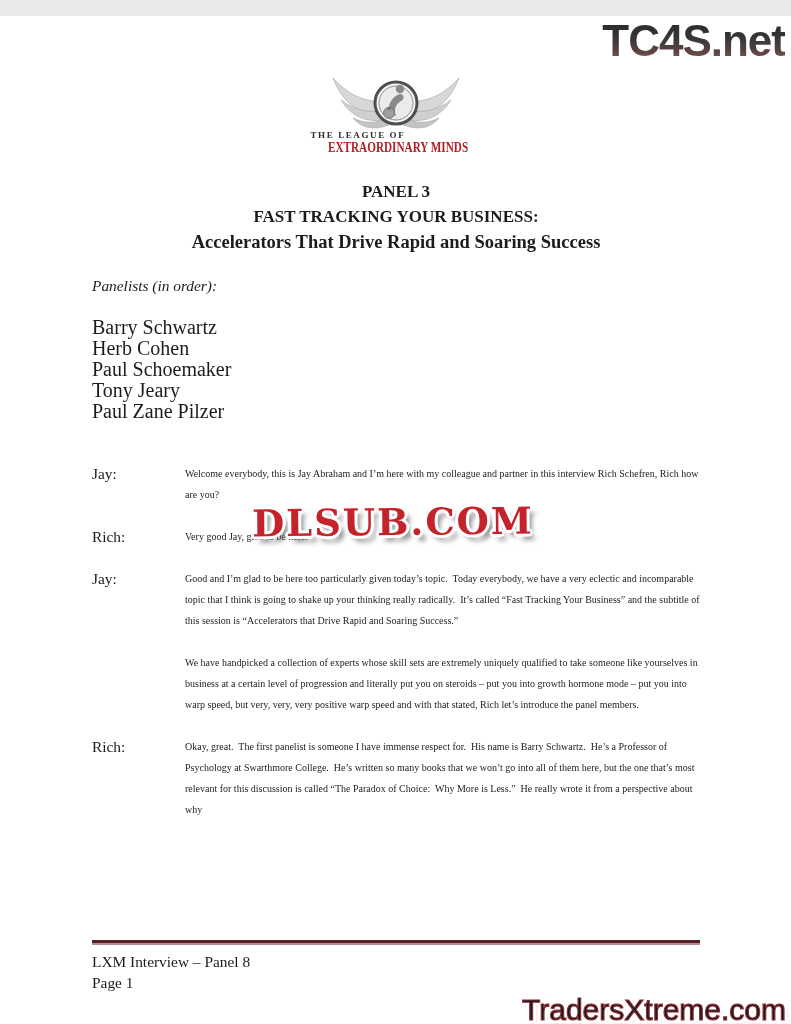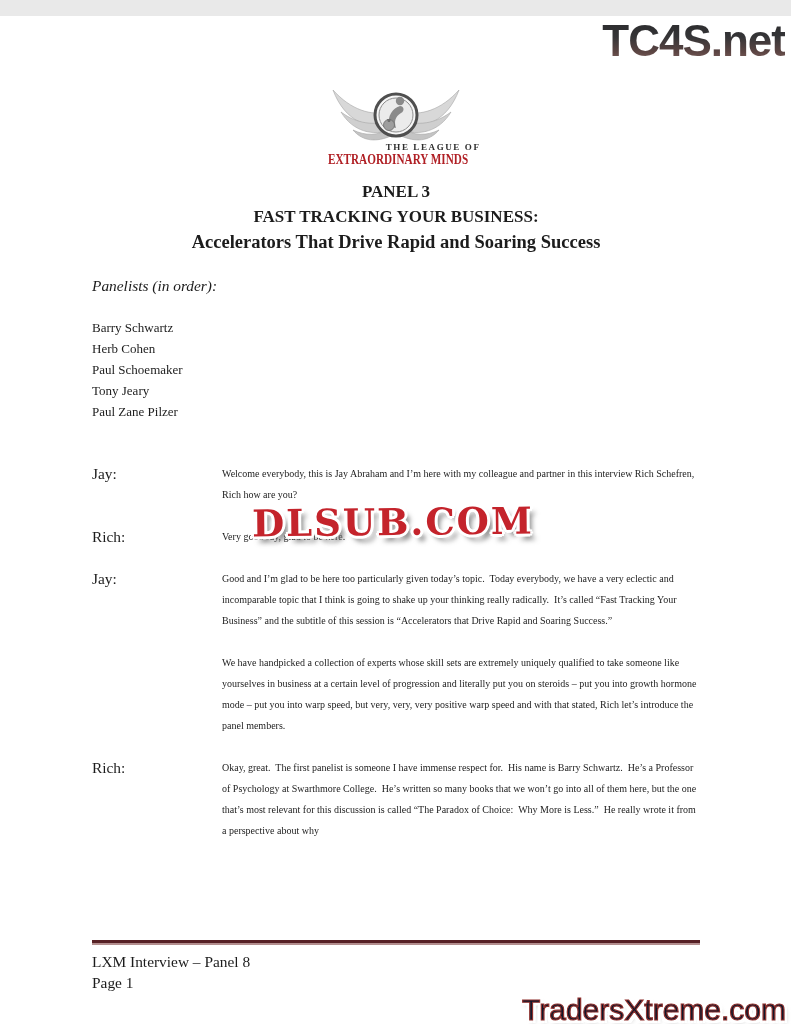--- a/index.html
+++ b/index.html
@@ -16,45 +16,45 @@
   
   .tc4s {
     position:absolute; top:0px; right:6px;
     font-family:"Liberation Sans", sans-serif;
     font-weight:bold; font-size:44px; letter-spacing:-1px;
     background:linear-gradient(180deg,#28282a 0%,#353537 42%,#5c4543 72%,#91706c 100%);
     -webkit-background-clip:text; background-clip:text; color:transparent;
   }
 
   
-  .logo { position:absolute; top:68px; left:50%; transform:translateX(-50%); width:170px; text-align:right; }
+  .logo { position:absolute; top:56px; left:50%; transform:translateX(-50%); width:170px; text-align:left; }
   .logo svg { display:block; margin:0 auto; }
   .logo-line1 {
     font-size:9px; font-weight:bold; letter-spacing:1.6px;
     color:#2e2e2e; margin-top:-4px; white-space:nowrap;
   }
   .logo-line2 {
     font-size:14px; font-weight:bold; color:#b01f24;
     transform:scaleX(0.8); transform-origin:50% 50%;
     white-space:nowrap; margin-top:0px;
   }
 
   
   .content { position:absolute; left:92px; top:0; width:608px; }
   .title { margin-top:163px; text-align:center; font-weight:bold; }
   .title-line1 { font-size:17px; line-height:25px; }
   .title-line2 { font-size:17px; line-height:25px; }
   .title-line3 { font-size:18.5px; line-height:26px;text-align:center; }
 
   .panelists-heading { margin-top:20px; font-size:15.4px; line-height:21px;font-style:italic; }
   .panelist-list { margin-top:21px; }
-  .panelist-name { font-size:13px; line-height:21px;font-family:Liberation Serif, serif; }
+  .panelist-name { font-size:20px; line-height:21px;font-family:Liberation Serif, serif; }
 
   .dialogue { margin-top:41px; }
-  .turn { display:flex;gap:37px; }
+  .turn { display:flex; }
   .speaker { flex:none; width:93px; font-size:15.4px; line-height:21px; }
   .ptext { flex:1; }
   .ptext p {
     margin:0 0 21px 0;
     font-size:10px; line-height:21px;
     white-space:pre-wrap;
     font-family:Liberation Serif, serif;
   }
 
   

